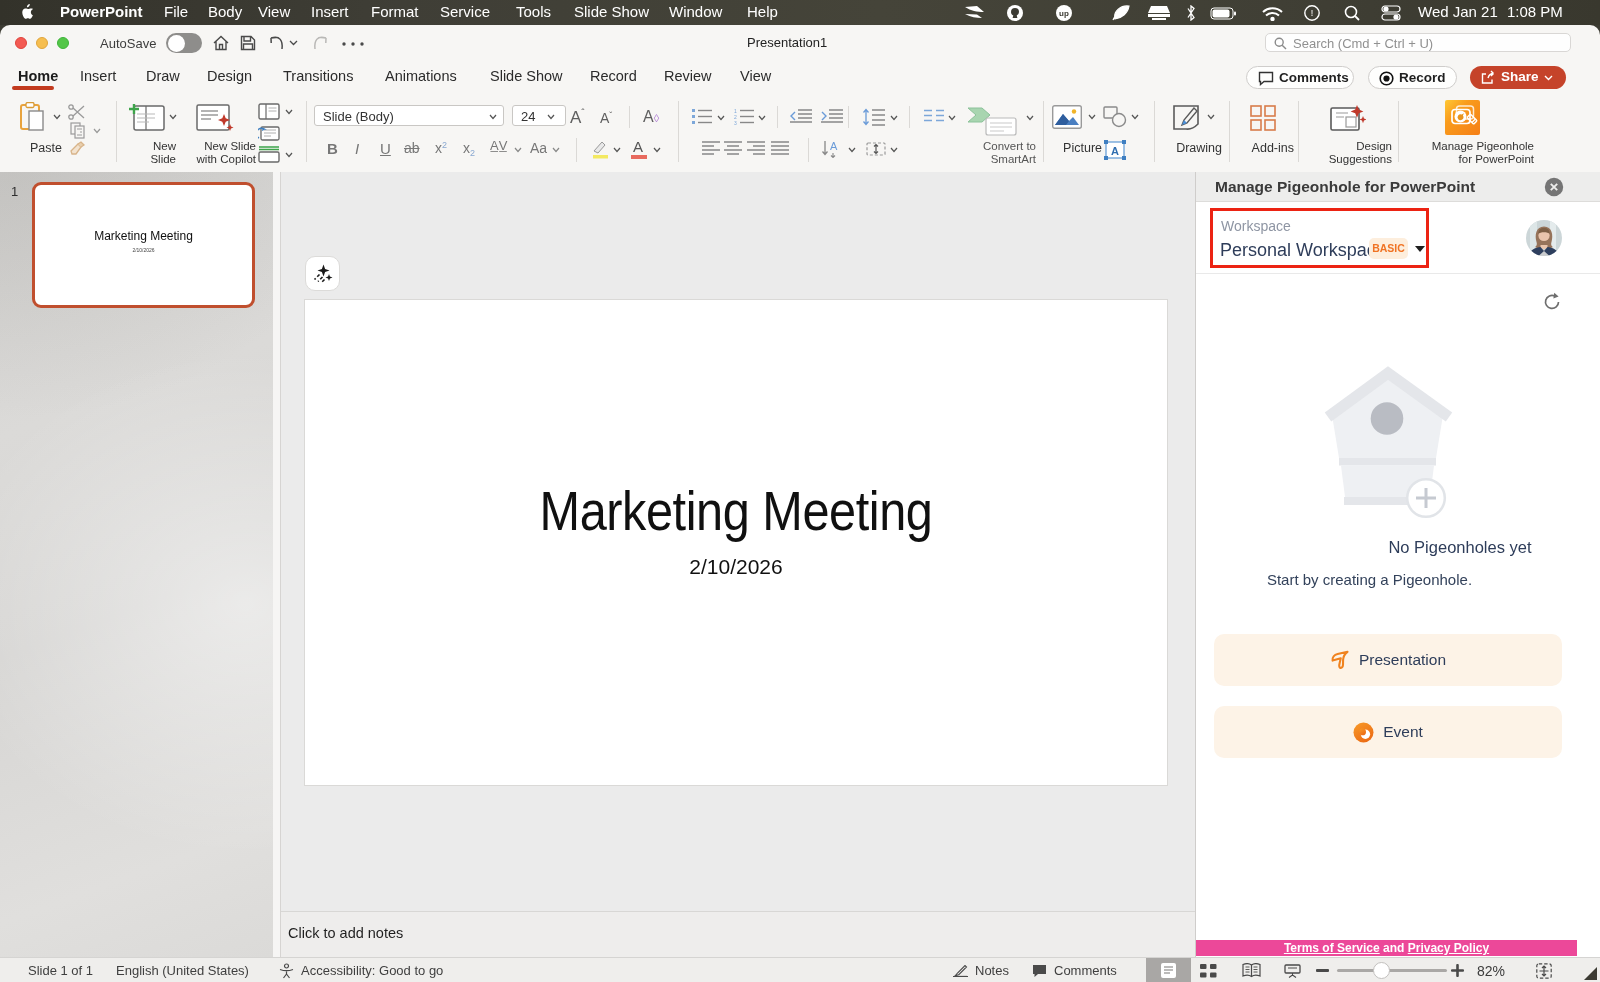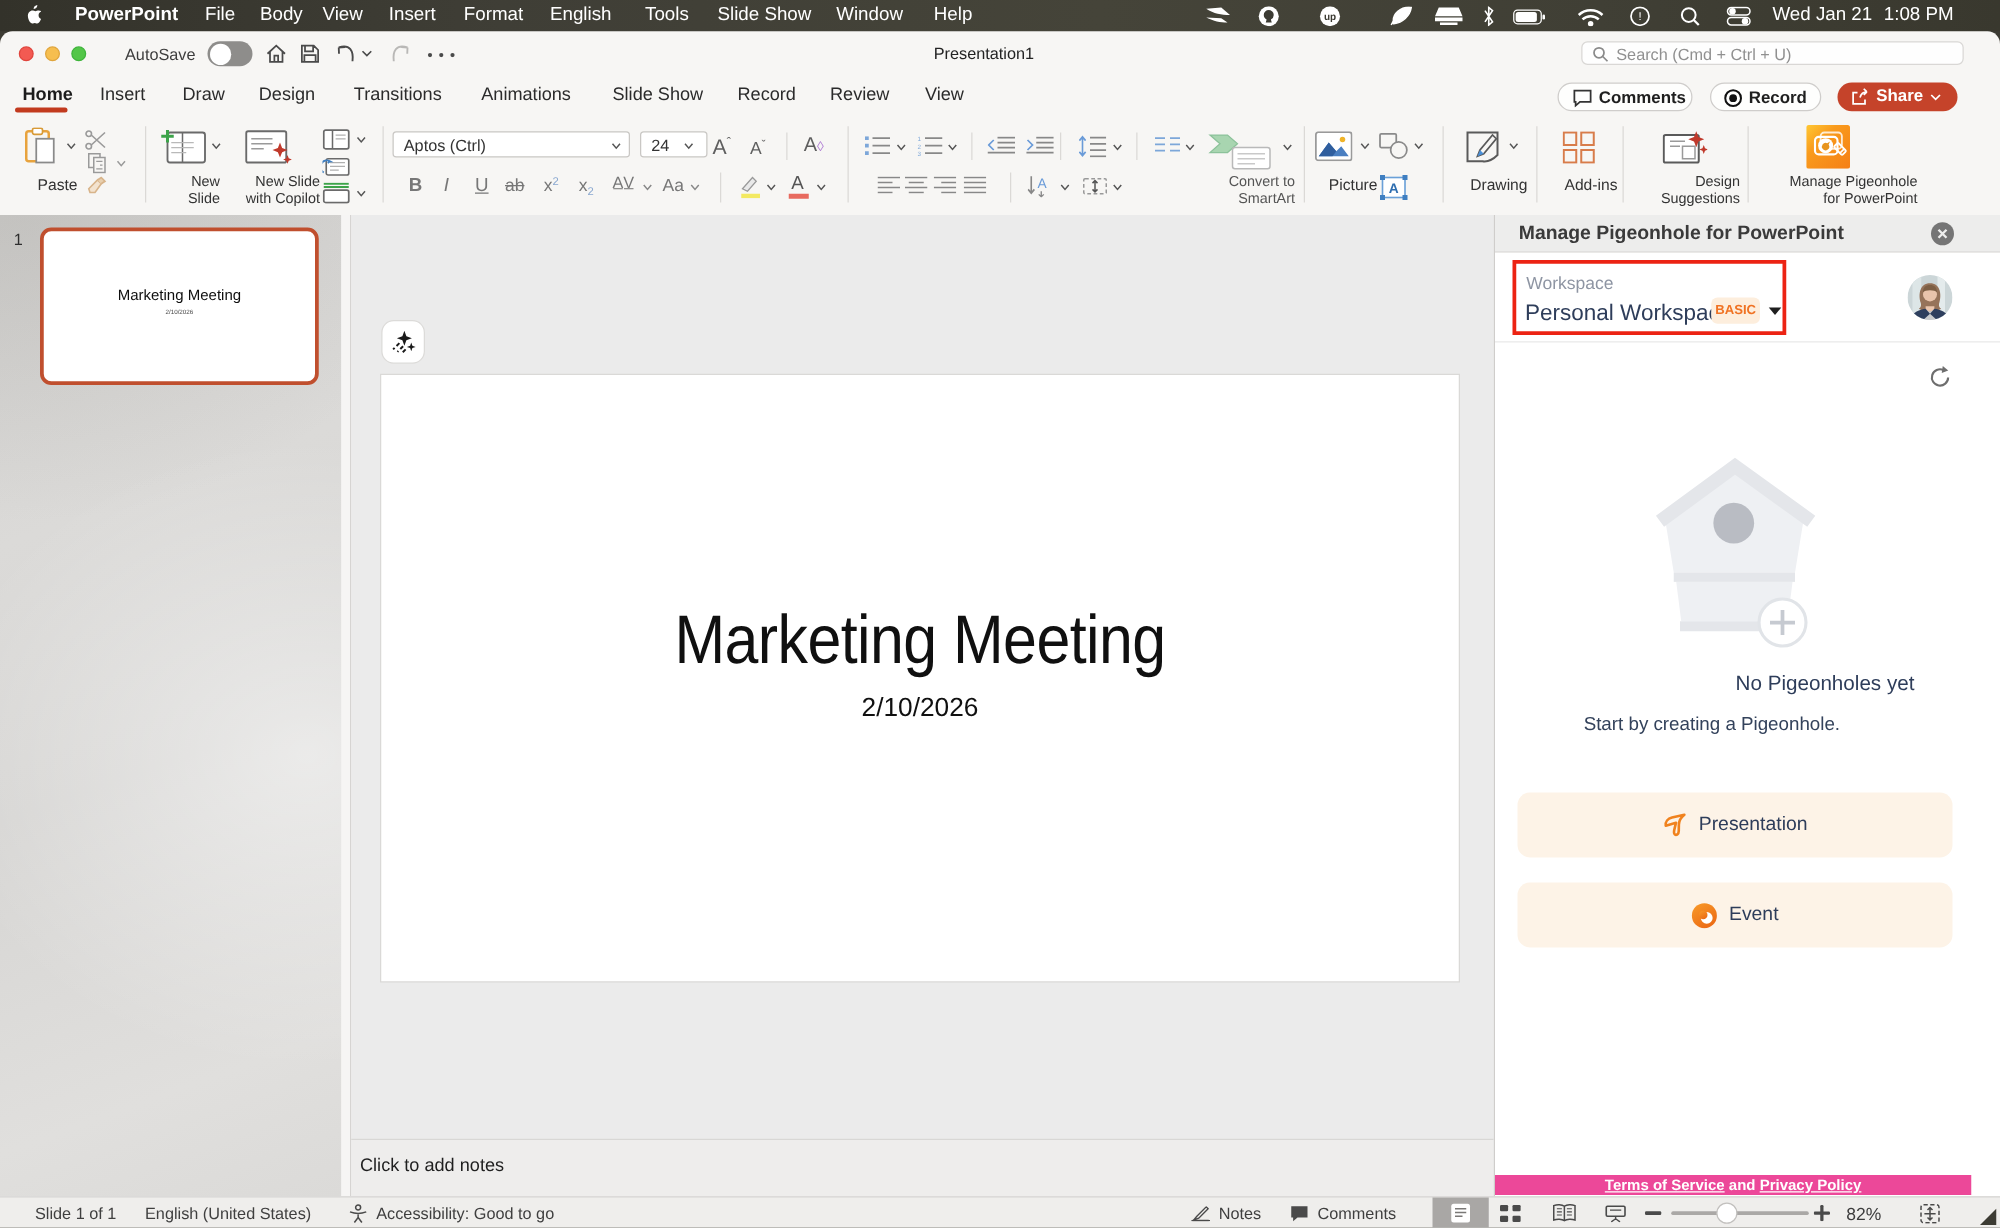--- a/index.html
+++ b/index.html
@@ -55,21 +55,21 @@
 <div id="menubar">
   <svg class="abs" style="left:21px;top:4px;" width="15" height="17" viewBox="0 0 15 17">
     <path fill="#fff" d="M10.4 0c.1 1-.3 1.9-.9 2.6-.6.7-1.6 1.2-2.5 1.1-.1-.9.4-1.9.9-2.5C8.6.5 9.6.1 10.4 0zM13.9 5.7c-1.3-.8-2.9-.6-3.9-.2-.5.2-1 .4-1.3.4-.4 0-.9-.2-1.4-.4C6.4 5.2 5.5 5 4.6 5.3 2.9 5.8 1.5 7.5 1.5 10c0 2.9 1.6 5.9 3 7 .6.5 1.2.5 1.8.3.5-.2 1-.4 1.7-.4s1.1.2 1.6.4c.7.3 1.3.2 1.9-.3 1-.8 2-2.6 2.4-3.9-1.5-.7-2.3-2-2.3-3.5 0-1.5.9-2.6 2.3-3.4z" transform="scale(0.85)"></path>
   </svg>
   <span class="mi" style="left:60px;font-weight:bold;">PowerPoint</span>
   <span class="mi" style="left:164px;">File</span>
   <span class="mi" style="left:208px;">Body</span>
   <span class="mi" style="left:258px;">View</span>
   <span class="mi" style="left:311px;">Insert</span>
   <span class="mi" style="left:371px;">Format</span>
-  <span class="mi" style="left:440px;">English</span>
+  <span class="mi" style="left:440px;">Service</span>
   <span class="mi" style="left:516px;">Tools</span>
   <span class="mi" style="left:574px;">Slide Show</span>
   <span class="mi" style="left:669px;">Window</span>
   <span class="mi" style="left:747px;">Help</span>
   <span class="mi" style="left:1418px;">Wed Jan 21</span>
   <span class="mi" style="left:1507px;">1:08 PM</span>
   <svg class="abs" style="left:963px;top:5px;" width="440" height="16" viewBox="0 0 440 16" fill="#fff">
     <path d="M2 2 C8 6 14 7 21 7 L14 1 Z M2 9 C8 12 13 13 19 13 L14 9.5 Z"></path>
     <circle cx="52" cy="8" r="8" fill="#fff"></circle>
       <path d="M52 3a4 4 0 0 0-4 4c0 1.7 1 3 2.3 3.6L49.6 13h4.8l-.7-2.4A4 4 0 0 0 56 7a4 4 0 0 0-4-4z" fill="#3c3b33"></path>
@@ -249,21 +249,21 @@
   <svg class="abs" style="left:258px;top:54px;" width="22" height="17" viewBox="0 0 22 17">
       <rect x="1" y="6" width="20" height="10" rx="1.5" fill="#fff" stroke="#6a6a6a" stroke-width="1.4"></rect>
       <path d="M1 1 h20 M1 3.5 h20" stroke="#3da44a" stroke-width="1.6"></path>
     </svg>
   <svg class="chev" style="left:285px;top:59px;" viewBox="0 0 8 8">
       <path d="M1 2 L4 5.5 L7 2" fill="none" stroke="#555" stroke-width="1.2"></path>
     </svg>
   <div class="rdiv" style="left:306px;"></div>
 
   <div class="combo" style="left:314px;top:13px;width:190px;">
-    <span class="abs" style="left:8px;top:3px;">Aptos (Ctrl)</span>
+    <span class="abs" style="left:8px;top:3px;">Slide (Body)</span>
     <svg class="chev" style="left:174px;top:7px;" viewBox="0 0 8 8">
         <path d="M1 2 L4 5.5 L7 2" fill="none" stroke="#555" stroke-width="1.2"></path>
       </svg>
   </div>
   <div class="combo" style="left:512px;top:13px;width:54px;">
     <span class="abs" style="left:8px;top:3px;">24</span>
     <svg class="chev" style="left:34px;top:7px;" viewBox="0 0 8 8">
         <path d="M1 2 L4 5.5 L7 2" fill="none" stroke="#555" stroke-width="1.2"></path>
       </svg>
   </div>

